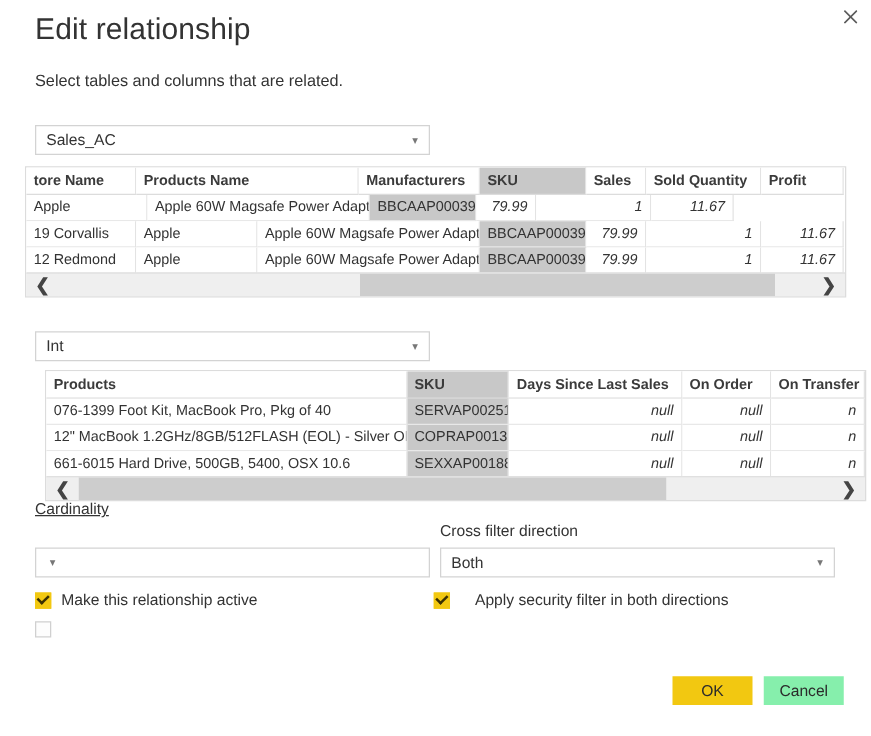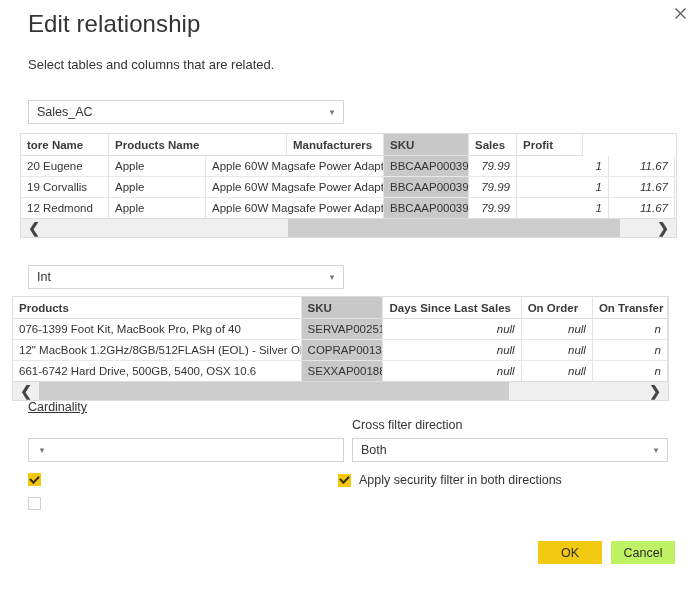--- a/index.html
+++ b/index.html
@@ -56,21 +56,21 @@
   #combo-table2 { left:28px; top:265px; width:316px; }
 
   
   .grid {
     position:absolute;
     border:1px solid #dcdcdc;
     background:#fff;
     overflow:hidden;
   }
   #grid-1 { left:20px; top:133px; width:657px; height:105px; }
-  #grid-2 { left:12px; top:296px; width:657px; height:105px; }
+  #grid-2 { left:36px; top:296px; width:657px; height:105px; }
 
   .grow { display:flex; height:21px; }
   .grow.header { height:22px; background:#ffffff; }
   .gcell {
     border-right:1px solid #e3e3e3;
     border-bottom:1px solid #e8e8e8;
     padding:0 6px;
     font-size:11.5px;
     display:flex; align-items:center;
     white-space:nowrap; overflow:hidden;
@@ -118,21 +118,21 @@
   #combo-cardinality { left:28px; top:438px; width:316px; }
   #combo-crossfilter { left:352px; top:438px; width:316px; }
 
   .chk-row {
     position:absolute;
     display:flex; align-items:center;
     font-size:12.5px;
     cursor:pointer;
   }
   #chk-active  { left:28px;  top:473px; }
-  #chk-security{ left:338px; top:473px; }
+  #chk-security{ left:347px; top:473px;gap:12px; }
   #chk-refint  { left:28px;  top:497px; cursor:default; }
 
   .box {
     width:13px; height:13px;
     border:1px solid #a0a0a0;
     background:#ffffff;
     margin-right:8px;
     display:flex; align-items:center; justify-content:center;
     flex:none;
   }
@@ -155,21 +155,21 @@
   .btn {
     position:absolute;
     height:23px; width:64px;
     display:flex; align-items:center; justify-content:center;
     font-size:12.5px;
     border:none;
     cursor:pointer;
     color:#2b2b2b;
   }
   #btn-ok     { left:538px; top:541px; background:#f2c811; }
-  #btn-cancel { left:611px; top:541px; background:#bef264; }
+  #btn-cancel { left:611px; top:541px; background:#86efac; }
 </style>
 </head>
 <body>
 
 <div class="close-btn">
   <span>
     <svg width="11" height="11" viewBox="0 0 11 11">
       <line x1="0.5" y1="0.5" x2="10.5" y2="10.5" stroke="#5a5a5a" stroke-width="1.3"></line>
       <line x1="10.5" y1="0.5" x2="0.5" y2="10.5" stroke="#5a5a5a" stroke-width="1.3"></line>
     </svg>
@@ -184,25 +184,25 @@
   <span class="carrow">▾</span>
 </div>
 
 <div class="grid" id="grid-1">
   <div class="grow header" id="t1-head">
       <div class="gcell" style="width: 88px;">tore Name</div>
       <div class="gcell" style="width: 178px;">Products Name</div>
       <div class="gcell" style="width: 97px;">Manufacturers</div>
       <div class="gcell sel" style="width: 85px;">SKU</div>
       <div class="gcell" style="width: 48px;">Sales</div>
+      <div class="gcell" style="width: 92px;">Sold Quantity</div>
       <div class="gcell" style="width: 66px;">Profit</div>
     </div>
   <div id="t1-body">
       <div class="grow">
-        <div class="gcell" style="width: 88px;">20 Eugene</div>
         <div class="gcell" style="width: 97px;">Apple</div>
         <div class="gcell" style="width: 178px;">Apple 60W Magsafe Power Adapter</div>
         <div class="gcell sel" style="width: 85px;">BBCAAP000390</div>
         <div class="gcell num" style="width: 48px;">79.99</div>
         <div class="gcell num" style="width: 92px;">1</div>
         <div class="gcell num" style="width: 66px;">11.67</div>
       </div>
       <div class="grow">
         <div class="gcell" style="width: 88px;">19 Corvallis</div>
         <div class="gcell" style="width: 97px;">Apple</div>
@@ -253,21 +253,21 @@
         <div class="gcell num" style="width: 77px;">n</div>
       </div>
       <div class="grow">
         <div class="gcell" style="width: 297px;">12" MacBook 1.2GHz/8GB/512FLASH (EOL) - Silver OPE…</div>
         <div class="gcell sel" style="width: 84px;">COPRAP001399</div>
         <div class="gcell num" style="width: 142px;">null</div>
         <div class="gcell num" style="width: 73px;">null</div>
         <div class="gcell num" style="width: 77px;">n</div>
       </div>
       <div class="grow">
-        <div class="gcell" style="width: 297px;">661-6742 Hard Drive, 500GB, 5400, OSX 10.6</div>
+        <div class="gcell" style="width: 297px;">661-6015 Hard Drive, 500GB, 5400, OSX 10.6</div>
         <div class="gcell sel" style="width: 84px;">SEXXAP001889</div>
         <div class="gcell num" style="width: 142px;">null</div>
         <div class="gcell num" style="width: 73px;">null</div>
         <div class="gcell num" style="width: 77px;">n</div>
       </div>
     </div>
   <div class="hscroll">
     <div class="hs-arrow">❮</div>
     <div class="hs-track">
       <div class="hs-thumb" style="left:0%;width:78%;"></div>
@@ -282,20 +282,21 @@
 </div>
 
 <div class="field-label" id="lbl-crossfilter">Cross filter direction</div>
 <div class="combo" id="combo-crossfilter">
   <span class="cval">Both</span>
   <span class="carrow">▾</span>
 </div>
 
 <div class="chk-row" id="chk-active">
   <span class="box checked"></span>
+  <span class="chk-label">Make this relationship active</span>
 </div>
 
 <div class="chk-row" id="chk-security">
   <span class="box checked"></span>
   <span class="chk-label">Apply security filter in both directions</span>
 </div>
 
 <div class="chk-row disabled" id="chk-refint">
   <span class="box"></span>
 </div>

